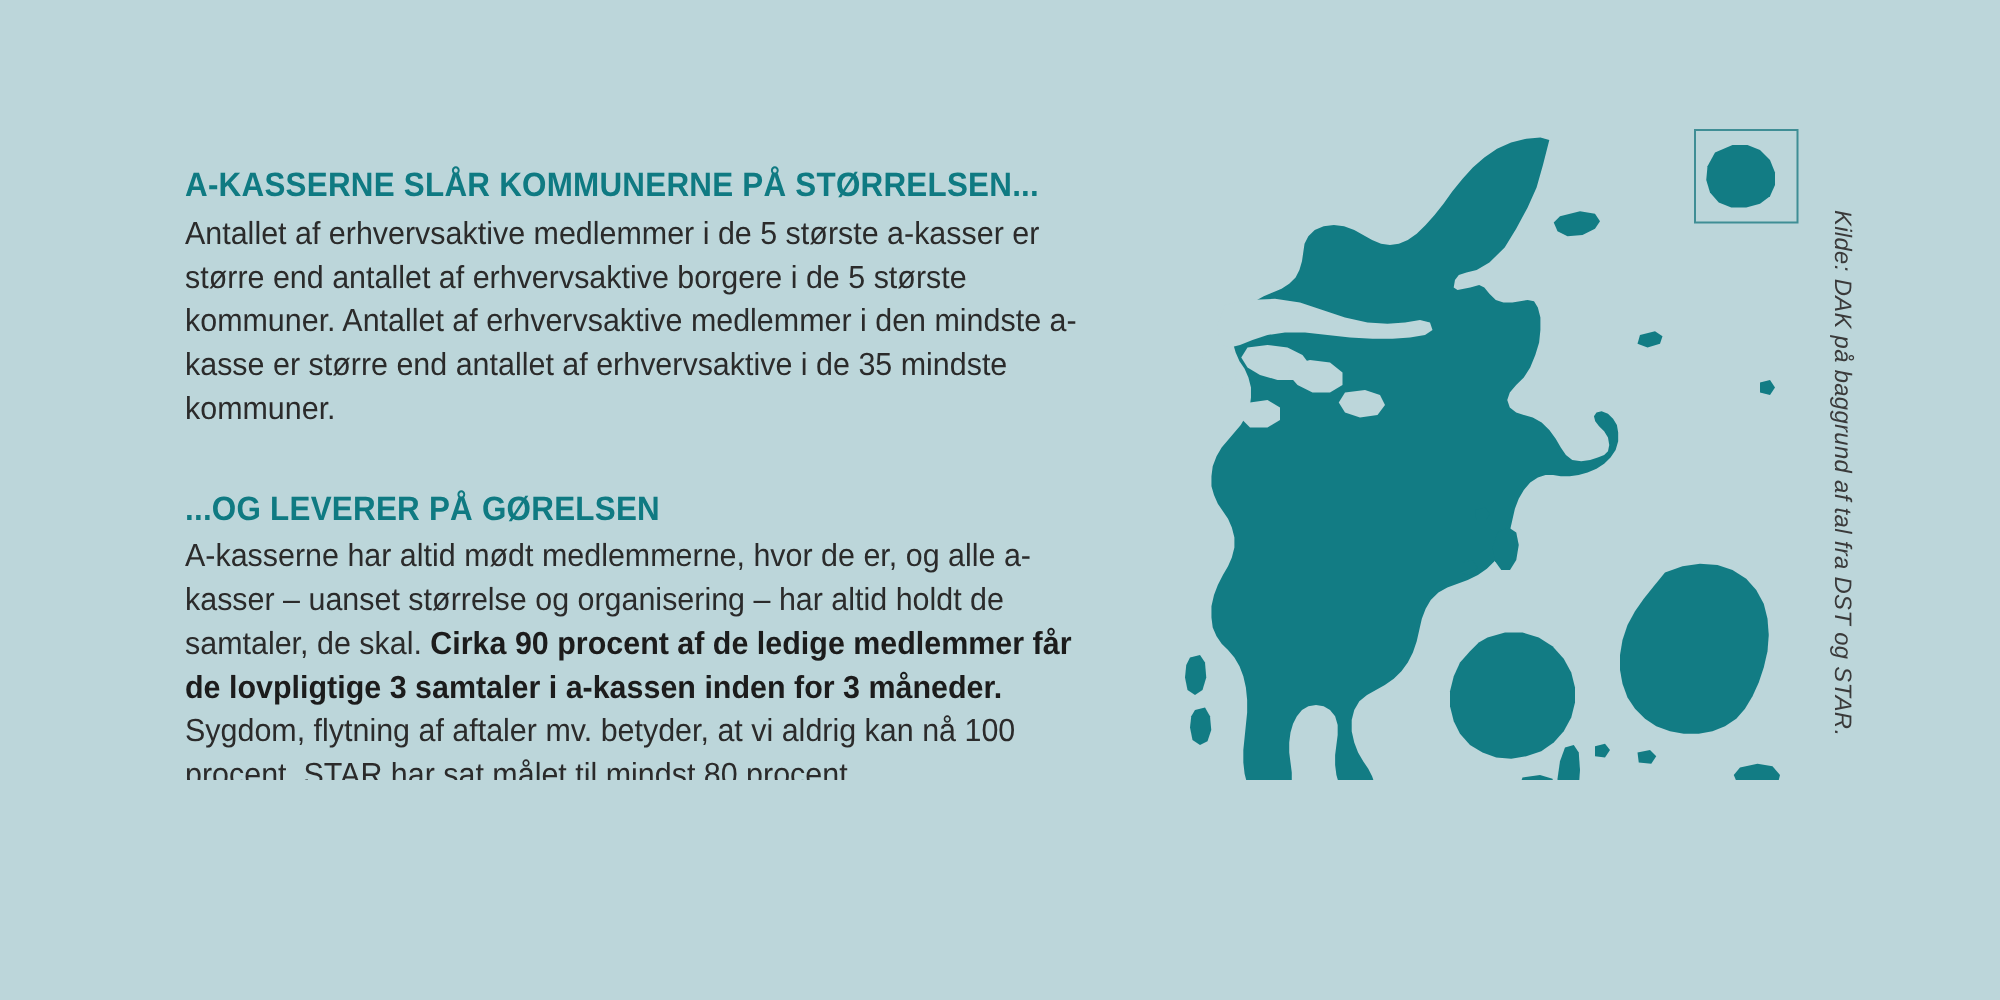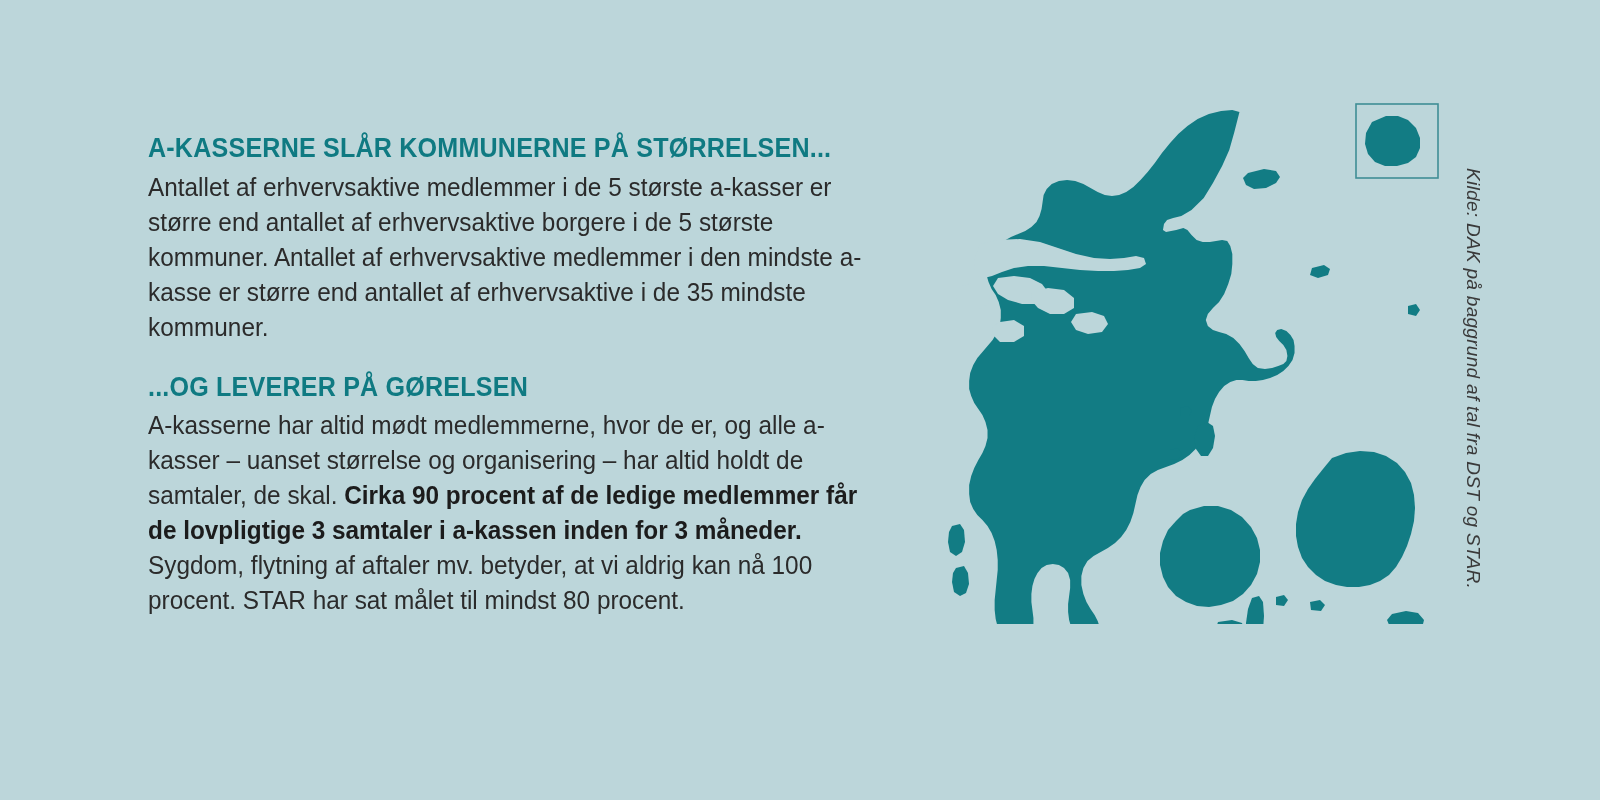--- a/index.html
+++ b/index.html
@@ -45,21 +45,21 @@
     transform: scaleX(0.955);
     transform-origin: left top;
   }
 
   .block-body b {
     font-weight: bold;
     color: #1c1c1c;
   }
 
   .block-2 {
-    margin-top: 28px;
+    margin-top: 48px;
   }
 
   
   .source {
     position: absolute;
     left: 1462px;
     top: 168px;
     width: 450px;
     transform-origin: left top;
     transform: rotate(90deg) translateY(-100%);

